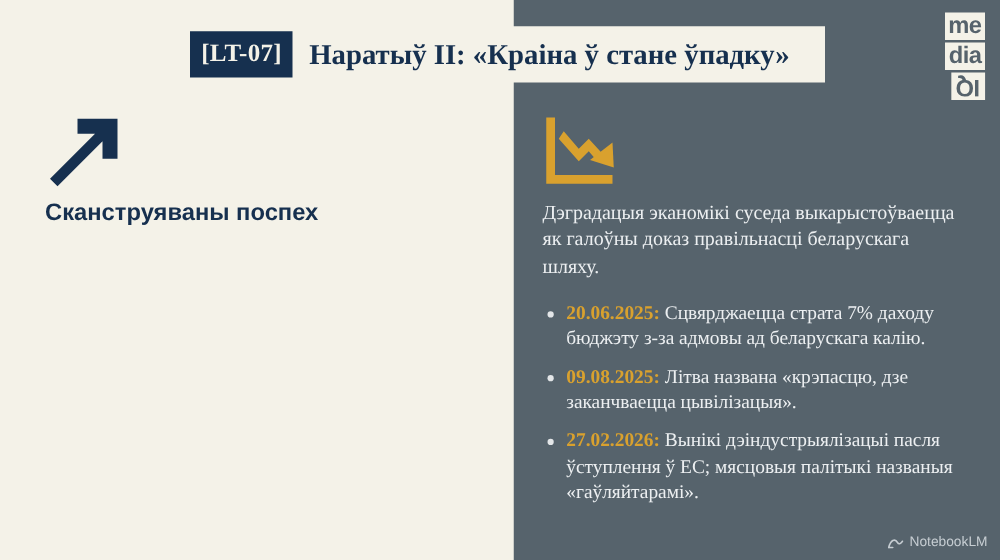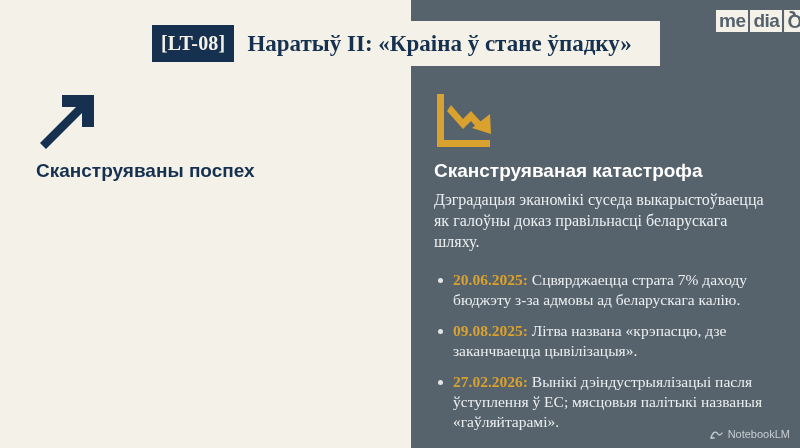--- a/index.html
+++ b/index.html
@@ -63,21 +63,21 @@
     margin-left: 13px;
     white-space: nowrap;
   }
 
   
   .logo {
     position: absolute;
     right: 12px; top: 10px;
     width: 72px;
     display: flex;
-    flex-direction: row;
+    flex-direction: column;
     align-items: flex-end;
     gap: 2px;
   }
   .logo-row {
     background: #f4f2e8;
     color: #56636c;
     font-family: "Liberation Sans", "DejaVu Sans", sans-serif;
     font-weight: bold;
     font-size: 19px;
     line-height: 19px;
@@ -163,21 +163,21 @@
 </style>
 </head>
 <body>
 
 <div id="slide">
 
   <div class="panel-left"></div>
   <div class="panel-right"></div>
 
   <div class="title-band">
-    <span class="lt-badge">[LT-08]</span>
+    <span class="lt-badge">[LT-07]</span>
     <span class="title-text">Наратыў II: «Краіна ў стане ўпадку»</span>
   </div>
 
   <div class="logo">
     <span class="logo-row">me</span>
     <span class="logo-row">dia</span>
     <span class="logo-row flip">IQ</span>
   </div>
 
   <div class="col col-left">
@@ -190,21 +190,20 @@
   </div>
 
   <div class="col col-right">
     <div class="icon-box">
       <svg width="62" height="58" viewBox="0 0 62 58" aria-hidden="true">
         <path d="M3 2 L10 2 L10 48 L56 48 L56 55 L3 55 Z" fill="#d9a12e"></path>
         <path d="M17 13 L29 27 L37 19 L48 31 L43 36 L37 29 L29 37 L13 19 Z" fill="#d9a12e"></path>
         <path d="M56 22 L57 42 L38 36 Z" fill="#d9a12e"></path>
       </svg>
     </div>
-    <h2 class="col-heading">Сканструяваная катастрофа</h2>
     <p class="col-body">Дэградацыя эканомікі суседа выкарыстоўваецца як галоўны доказ правільнасці беларускага шляху.</p>
 
     <ul class="events">
       <li>
         <span class="ev-date">20.06.2025:</span><span> Сцвярджаецца страта 7% даходу бюджэту з-за адмовы ад беларускага калію.</span>
       </li>
       <li>
         <span class="ev-date">09.08.2025:</span><span> Літва названа «крэпасцю, дзе заканчваецца цывілізацыя».</span>
       </li>
       <li>

